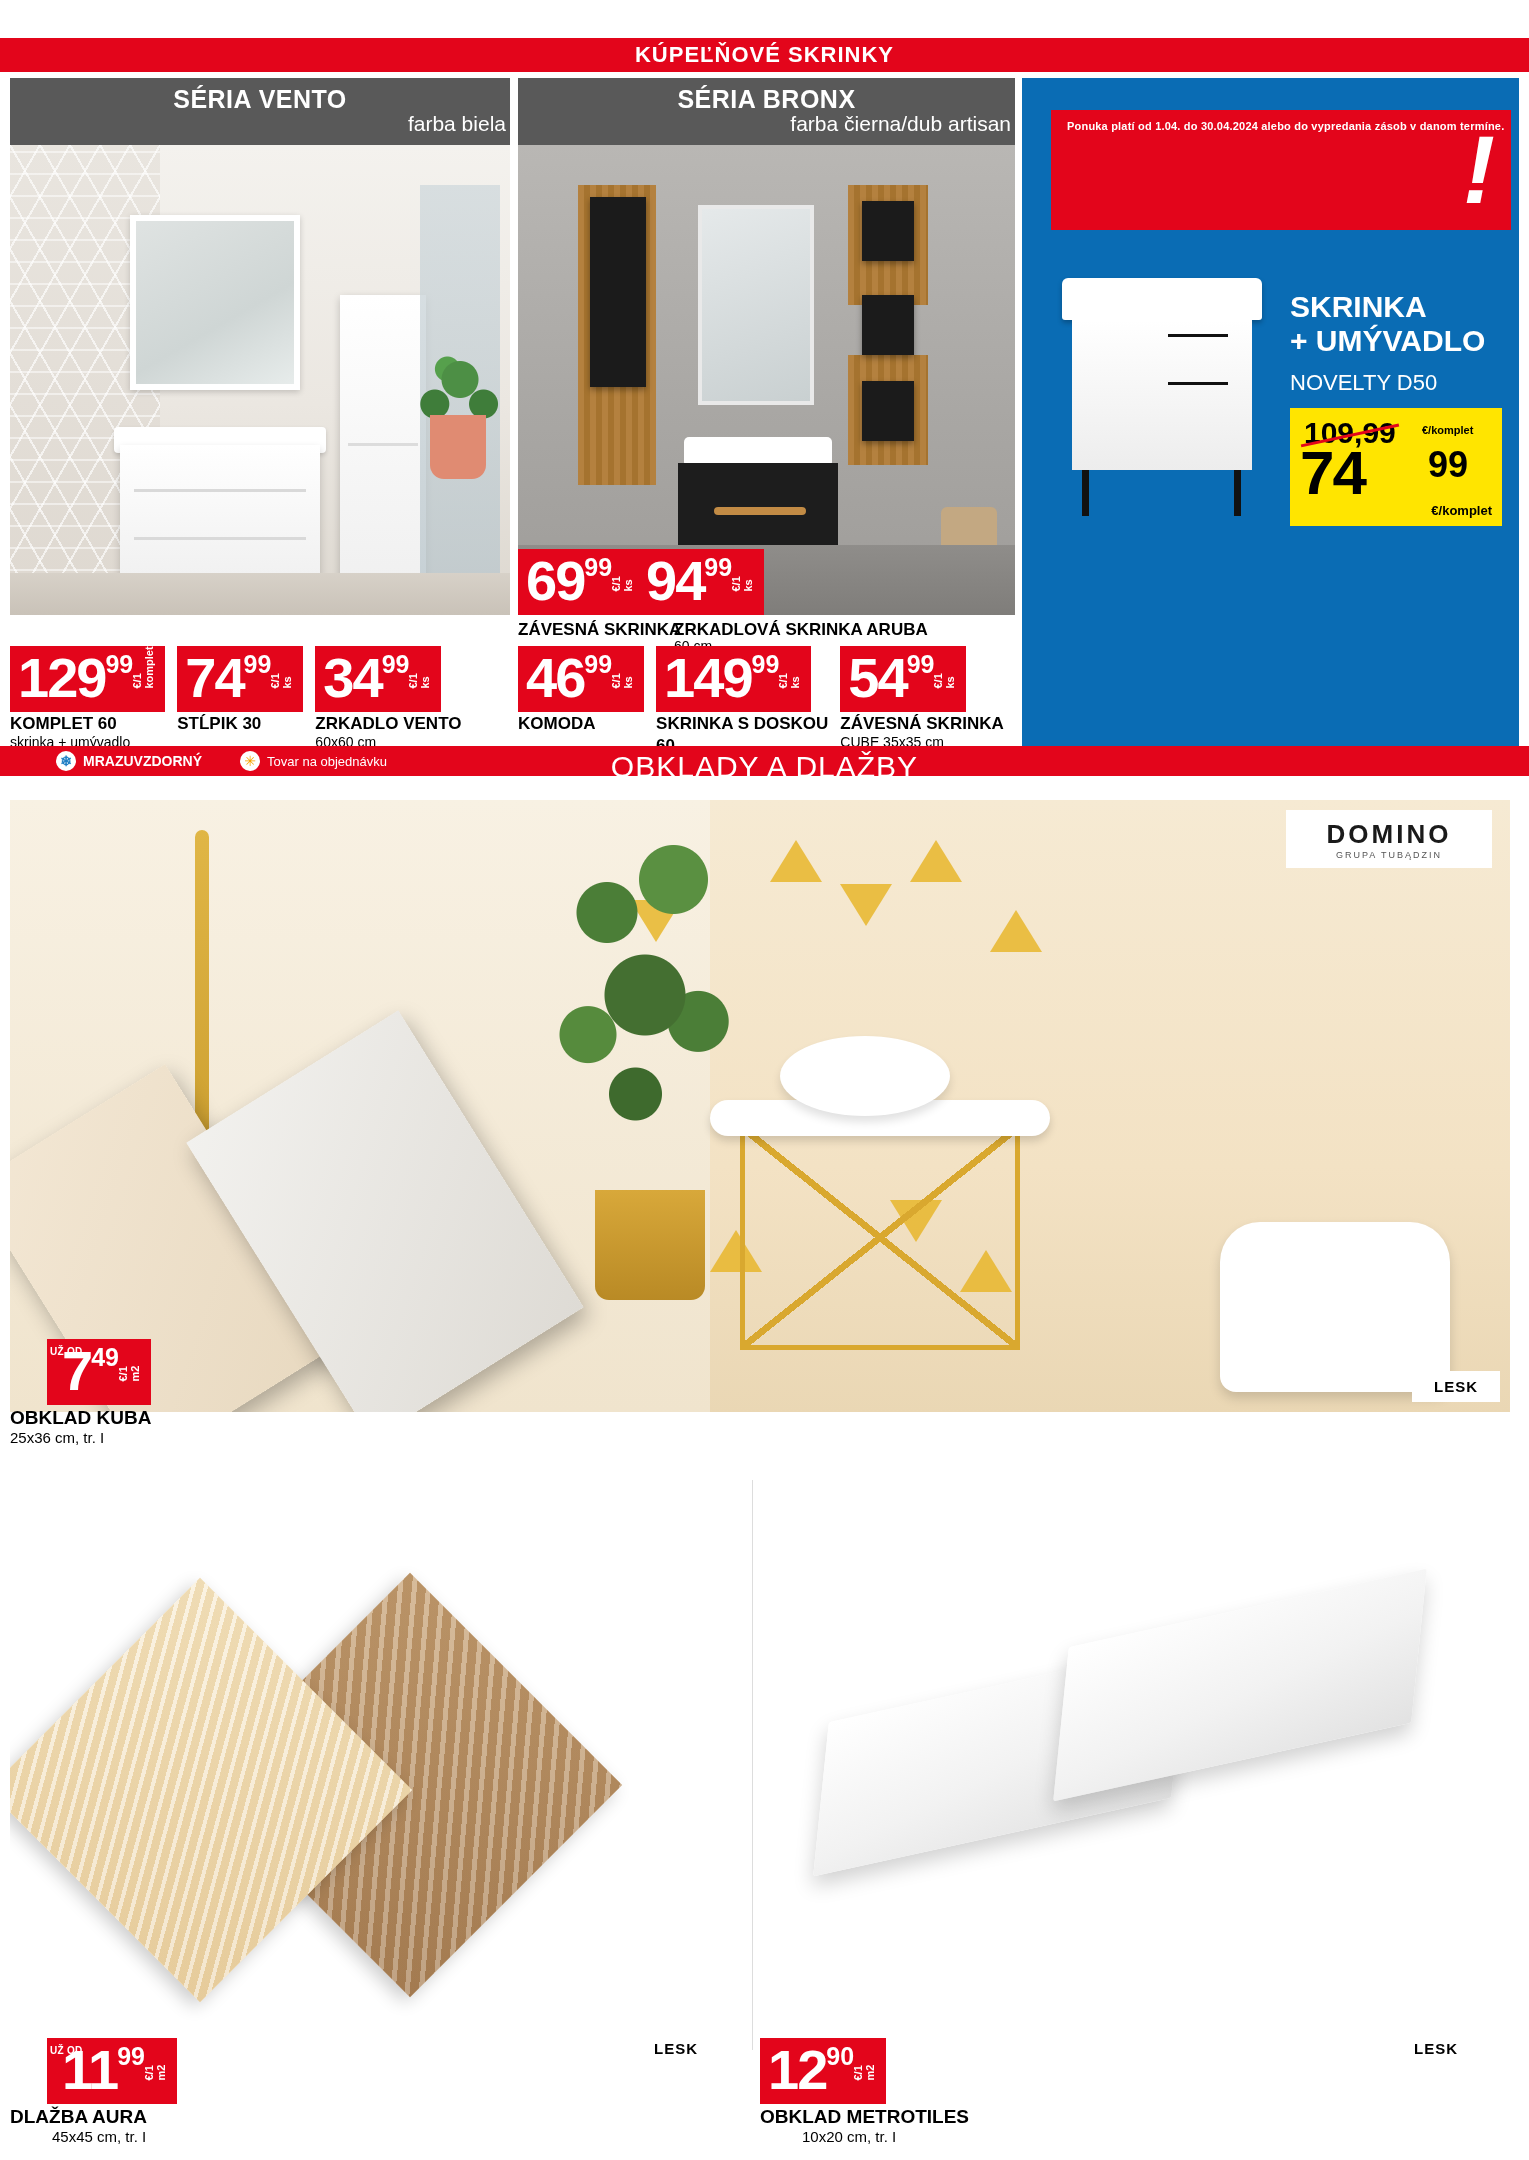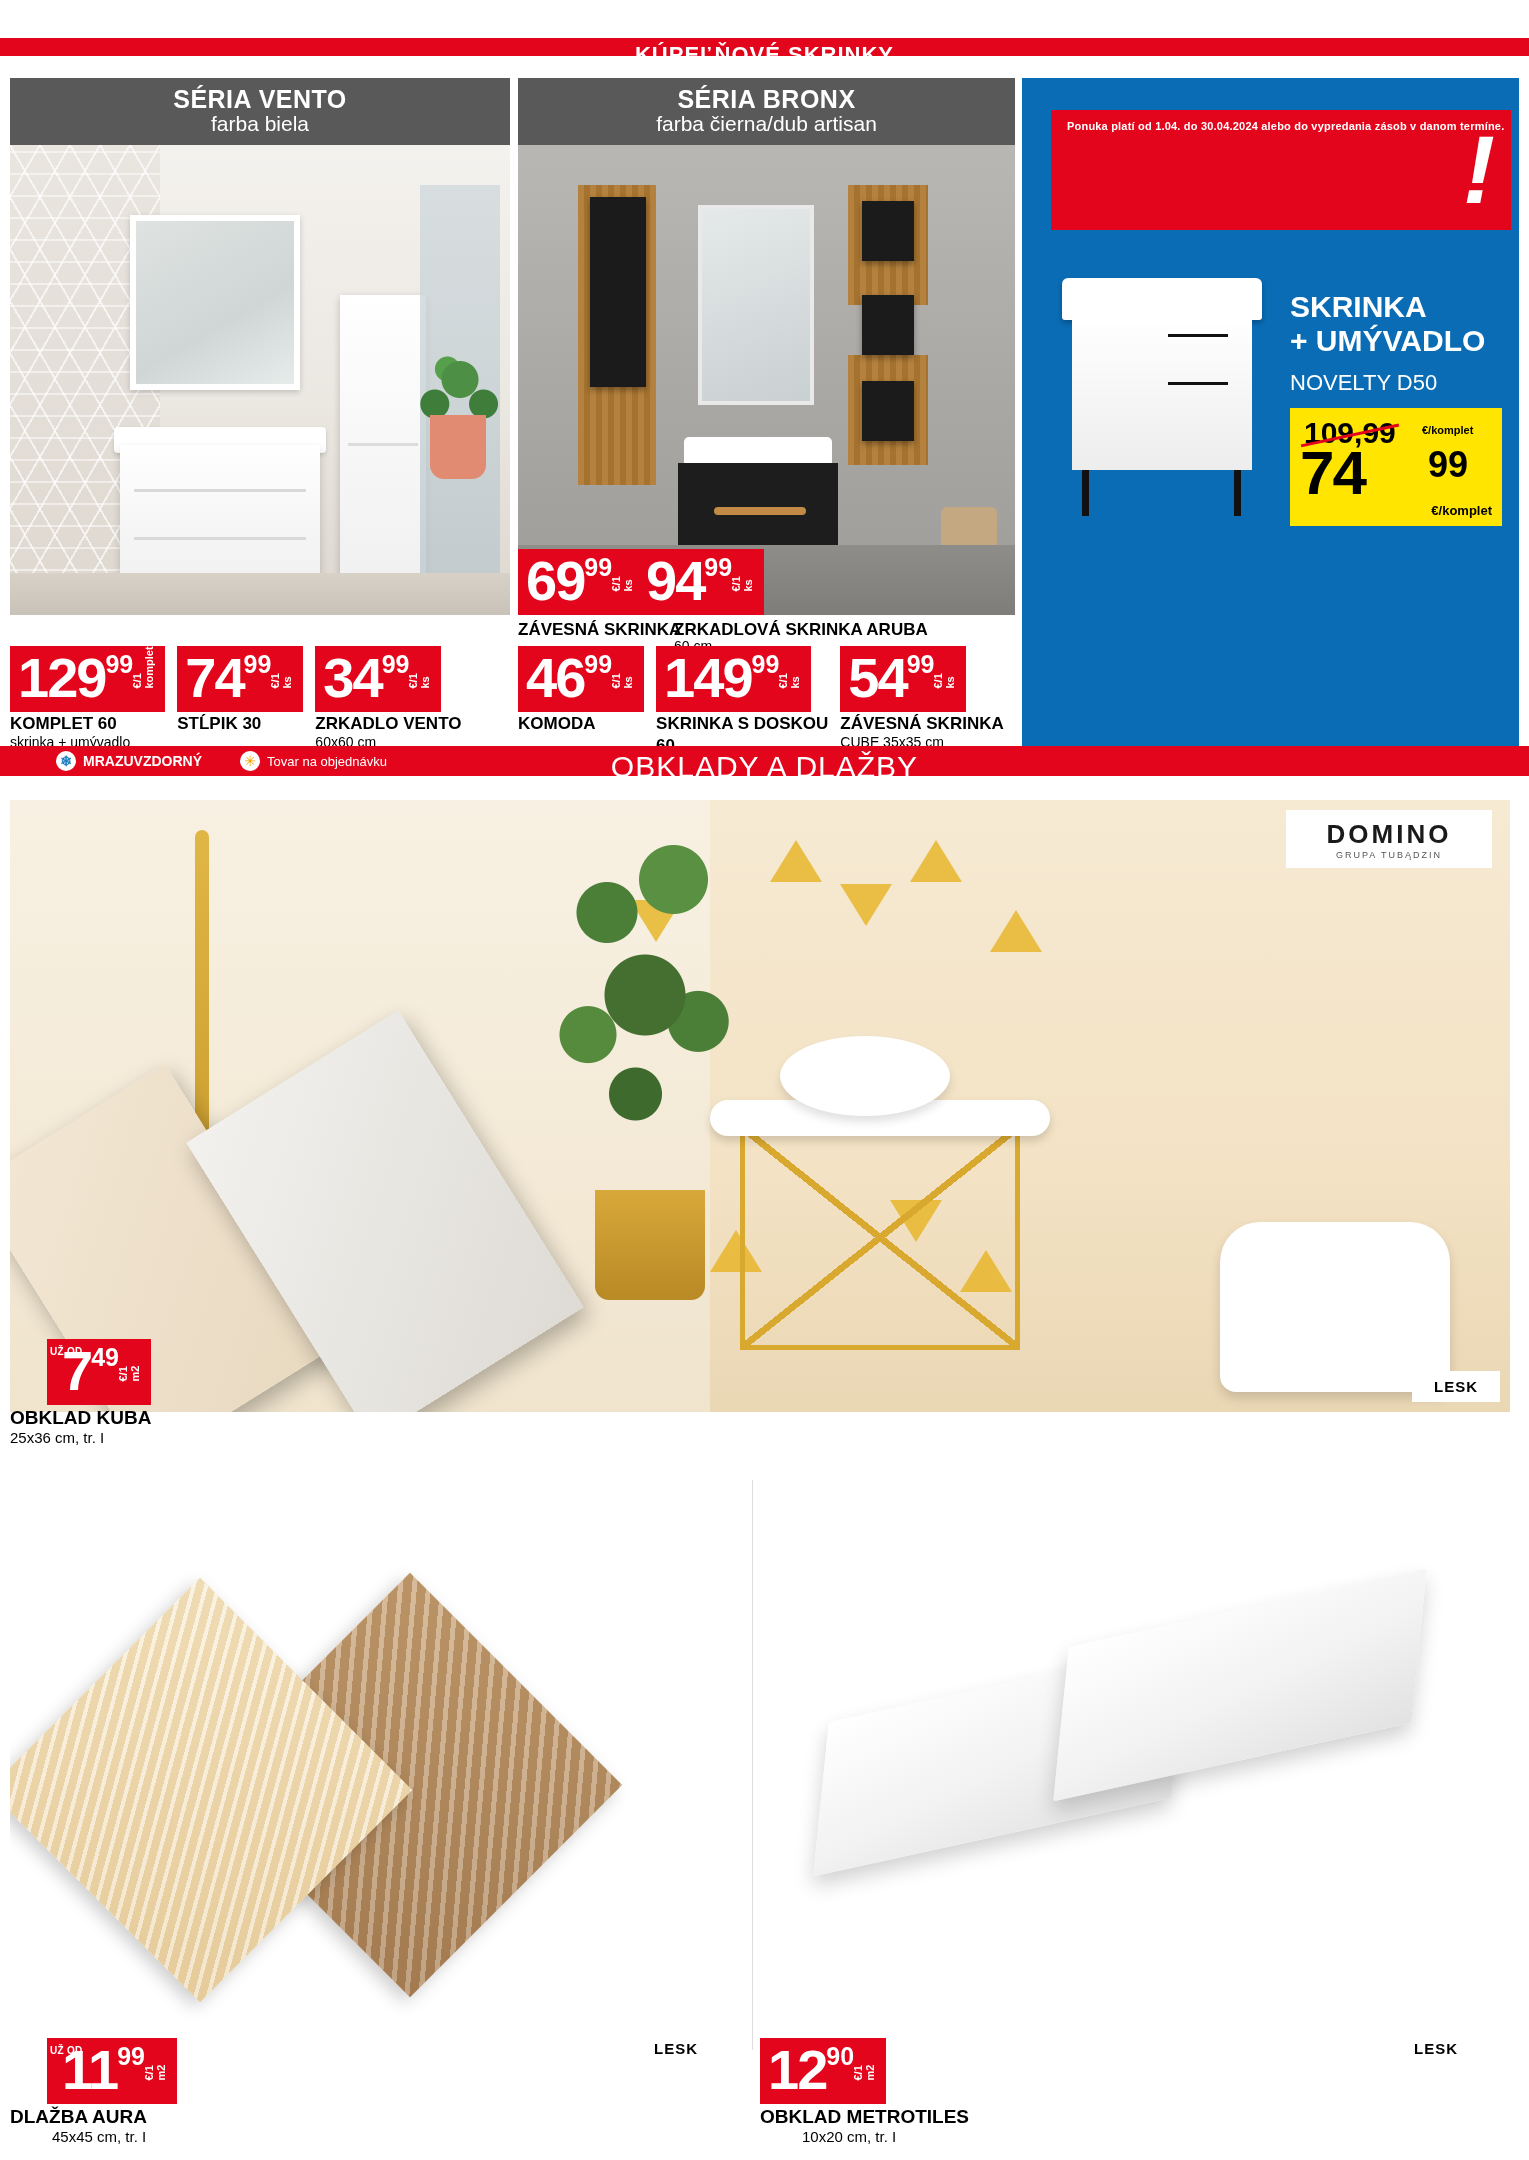--- a/index.html
+++ b/index.html
@@ -13,21 +13,21 @@
     position: relative;
     width: 1529px;
     height: 2160px;
     overflow: hidden;
   }
 
   
   .top-band {
     position: absolute;
     left: 0; top: 38px;
-    width: 1529px; height: 18px;
+    width: 1529px; height: 34px;
     background: #e3051b;
     color: #fff;
     font-size: 22px;
     font-weight: bold;
     line-height: 34px;
     text-align: center;
     letter-spacing: 1px;
   }
 
   .panels {
@@ -52,20 +52,21 @@
   }
   .panel-head .ph-title {
     font-size: 25px;
     font-weight: bold;
     letter-spacing: .5px;
     line-height: 1.05;
   }
   .panel-head .ph-sub {
     font-size: 21px;
     line-height: 1.1;
+    text-align: right;
   }
 
   .photo {
     position: relative;
     overflow: hidden;
   }
   .photo-vento { height: 470px; }
   .photo-bronx { height: 470px; }
 
   

